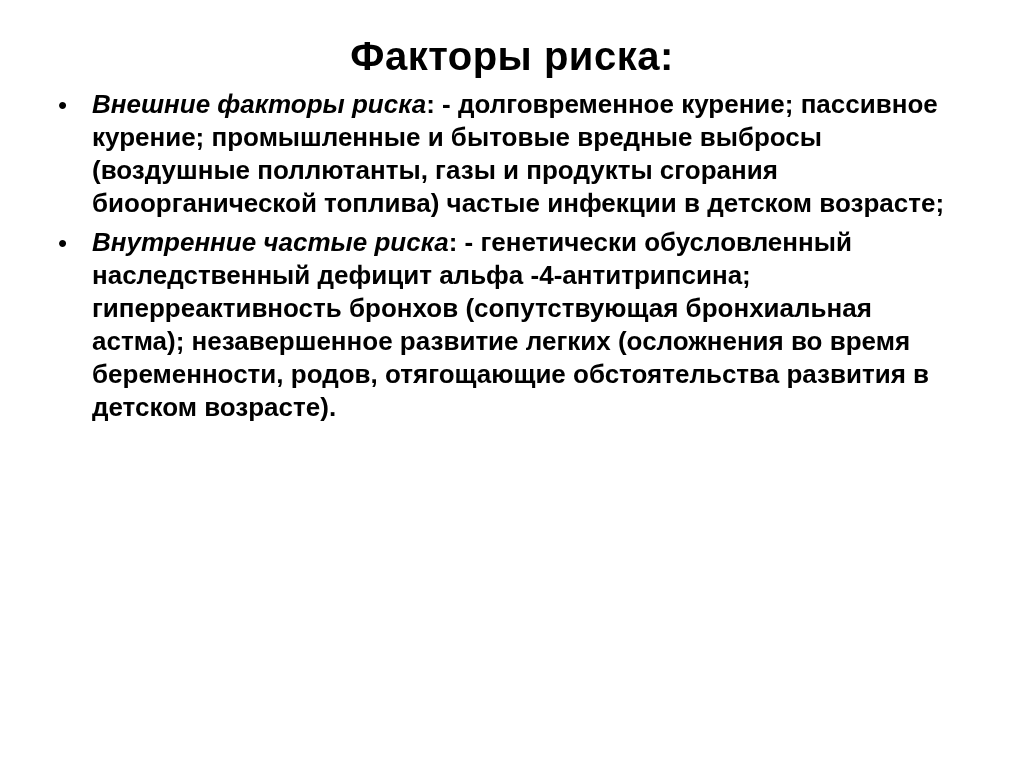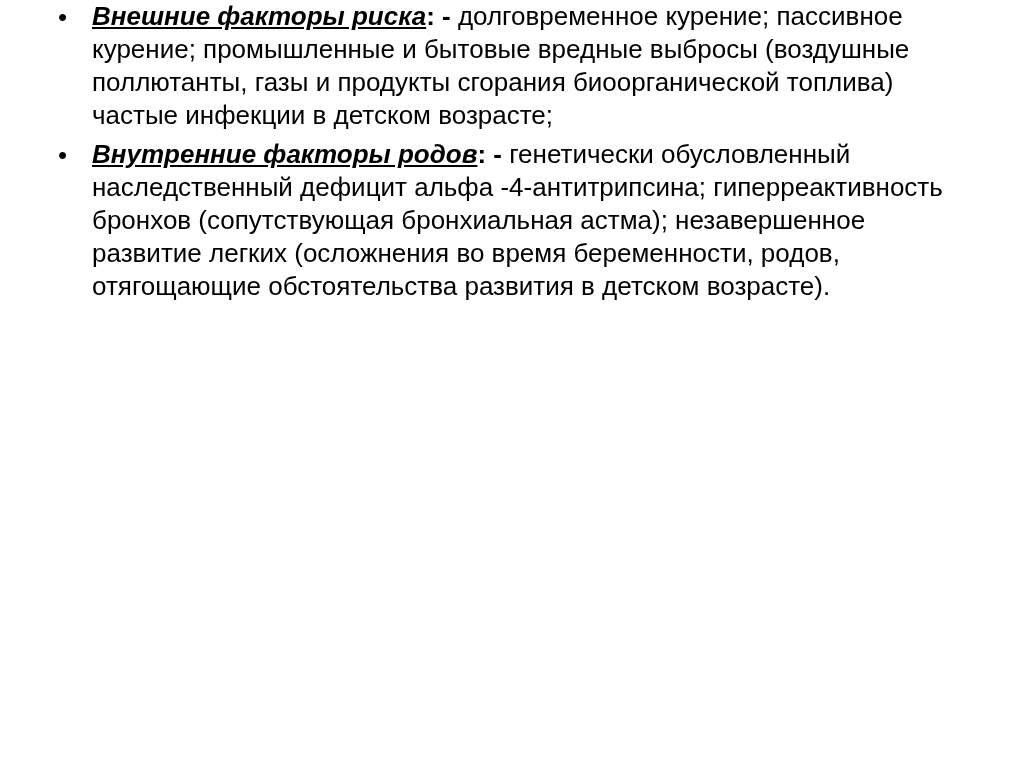--- a/index.html
+++ b/index.html
@@ -49,44 +49,44 @@
   ul.bullets > li .dot {
     position: absolute;
     left: 16px;
     top: 0.05em;
     font-size: 26px;
     line-height: 1.27;
   }
   .lead {
     font-weight: bold;
     font-style: italic;
-    text-decoration: underline;
   }
   .lead-sep {
     font-weight: bold;
   }
   .rest {
-    font-weight: normal;
+    font-weight: bold;
   }
 </style>
 </head>
 <body>
 
 <div class="slide">
 
+  <h1 class="slide-title">Факторы риска:</h1>
 
   <div class="content">
     <ul class="bullets">
 
       <li>
         <span class="dot">•</span>
         <span class="lead">Внешние факторы риска</span><span class="lead-sep">: - </span><span class="rest">долговременное курение; пассивное курение;  промышленные и бытовые вредные выбросы (воздушные поллютанты, газы и продукты сгорания биоорганической топлива) частые инфекции в детском возрасте;</span>
       </li>
 
       <li>
         <span class="dot">•</span>
-        <span class="lead">Внутренние факторы родов</span><span class="lead-sep">: - </span><span class="rest">генетически обусловленный наследственный дефицит альфа -4-антитрипсина;  гиперреактивность бронхов (сопутствующая бронхиальная астма); незавершенное развитие легких (осложнения во время беременности, родов, отягощающие обстоятельства развития в детском возрасте).</span>
+        <span class="lead">Внутренние частые риска</span><span class="lead-sep">: - </span><span class="rest">генетически обусловленный наследственный дефицит альфа -4-антитрипсина;  гиперреактивность бронхов (сопутствующая бронхиальная астма); незавершенное развитие легких (осложнения во время беременности, родов, отягощающие обстоятельства развития в детском возрасте).</span>
       </li>
 
     </ul>
   </div>
 
 </div>
 
 </body></html>

